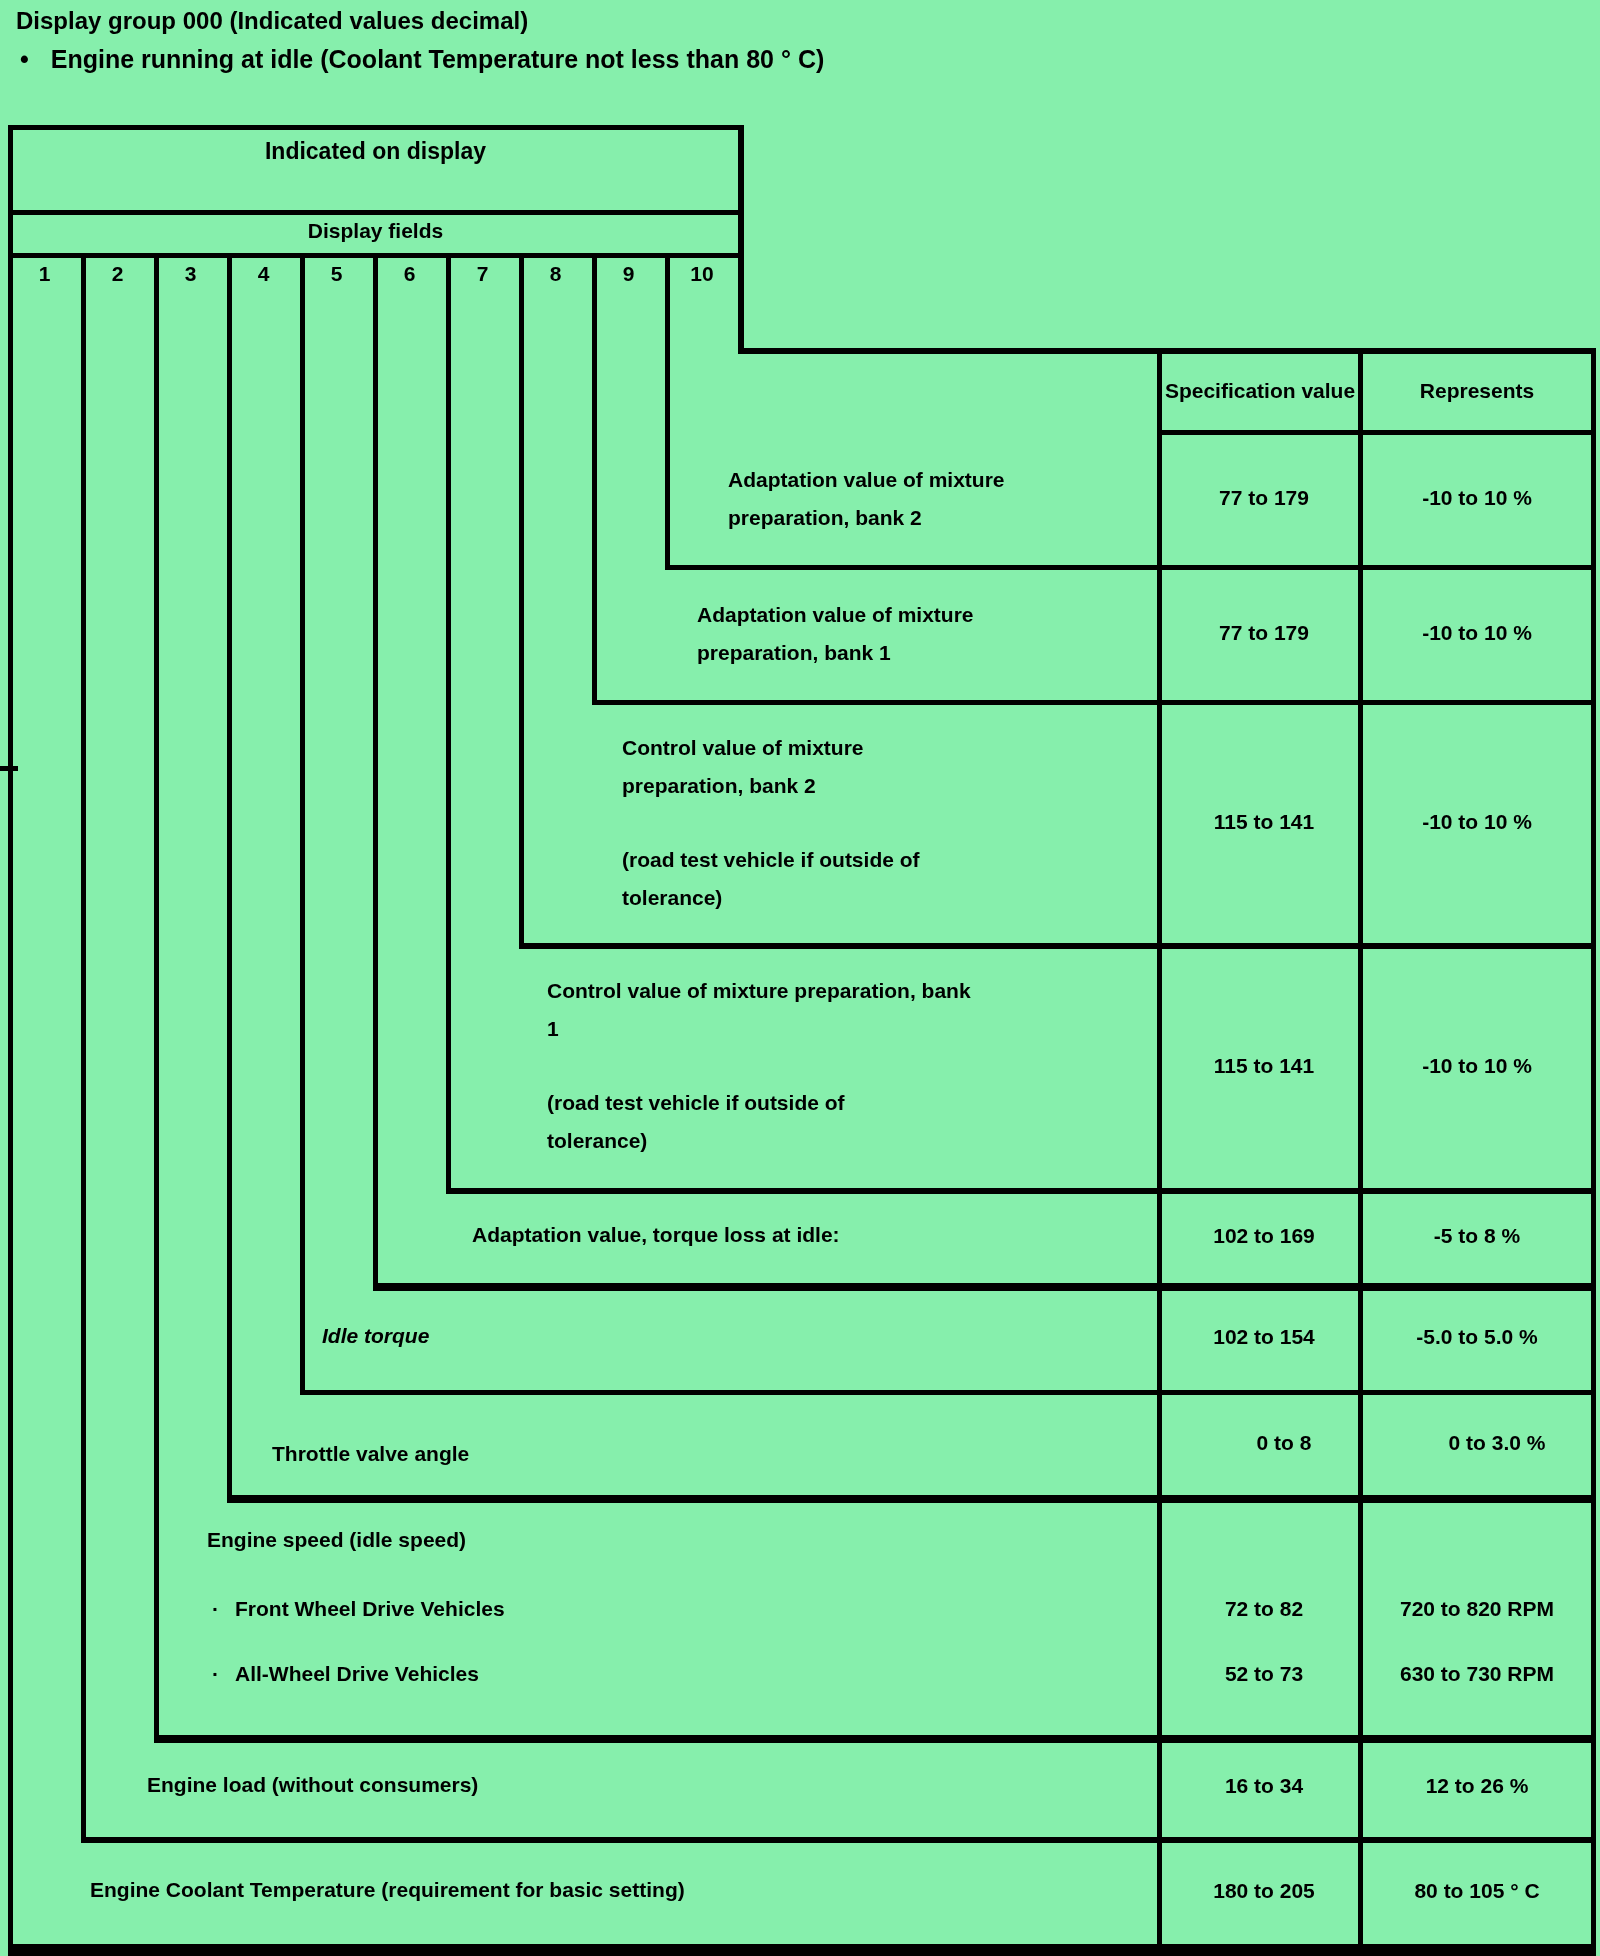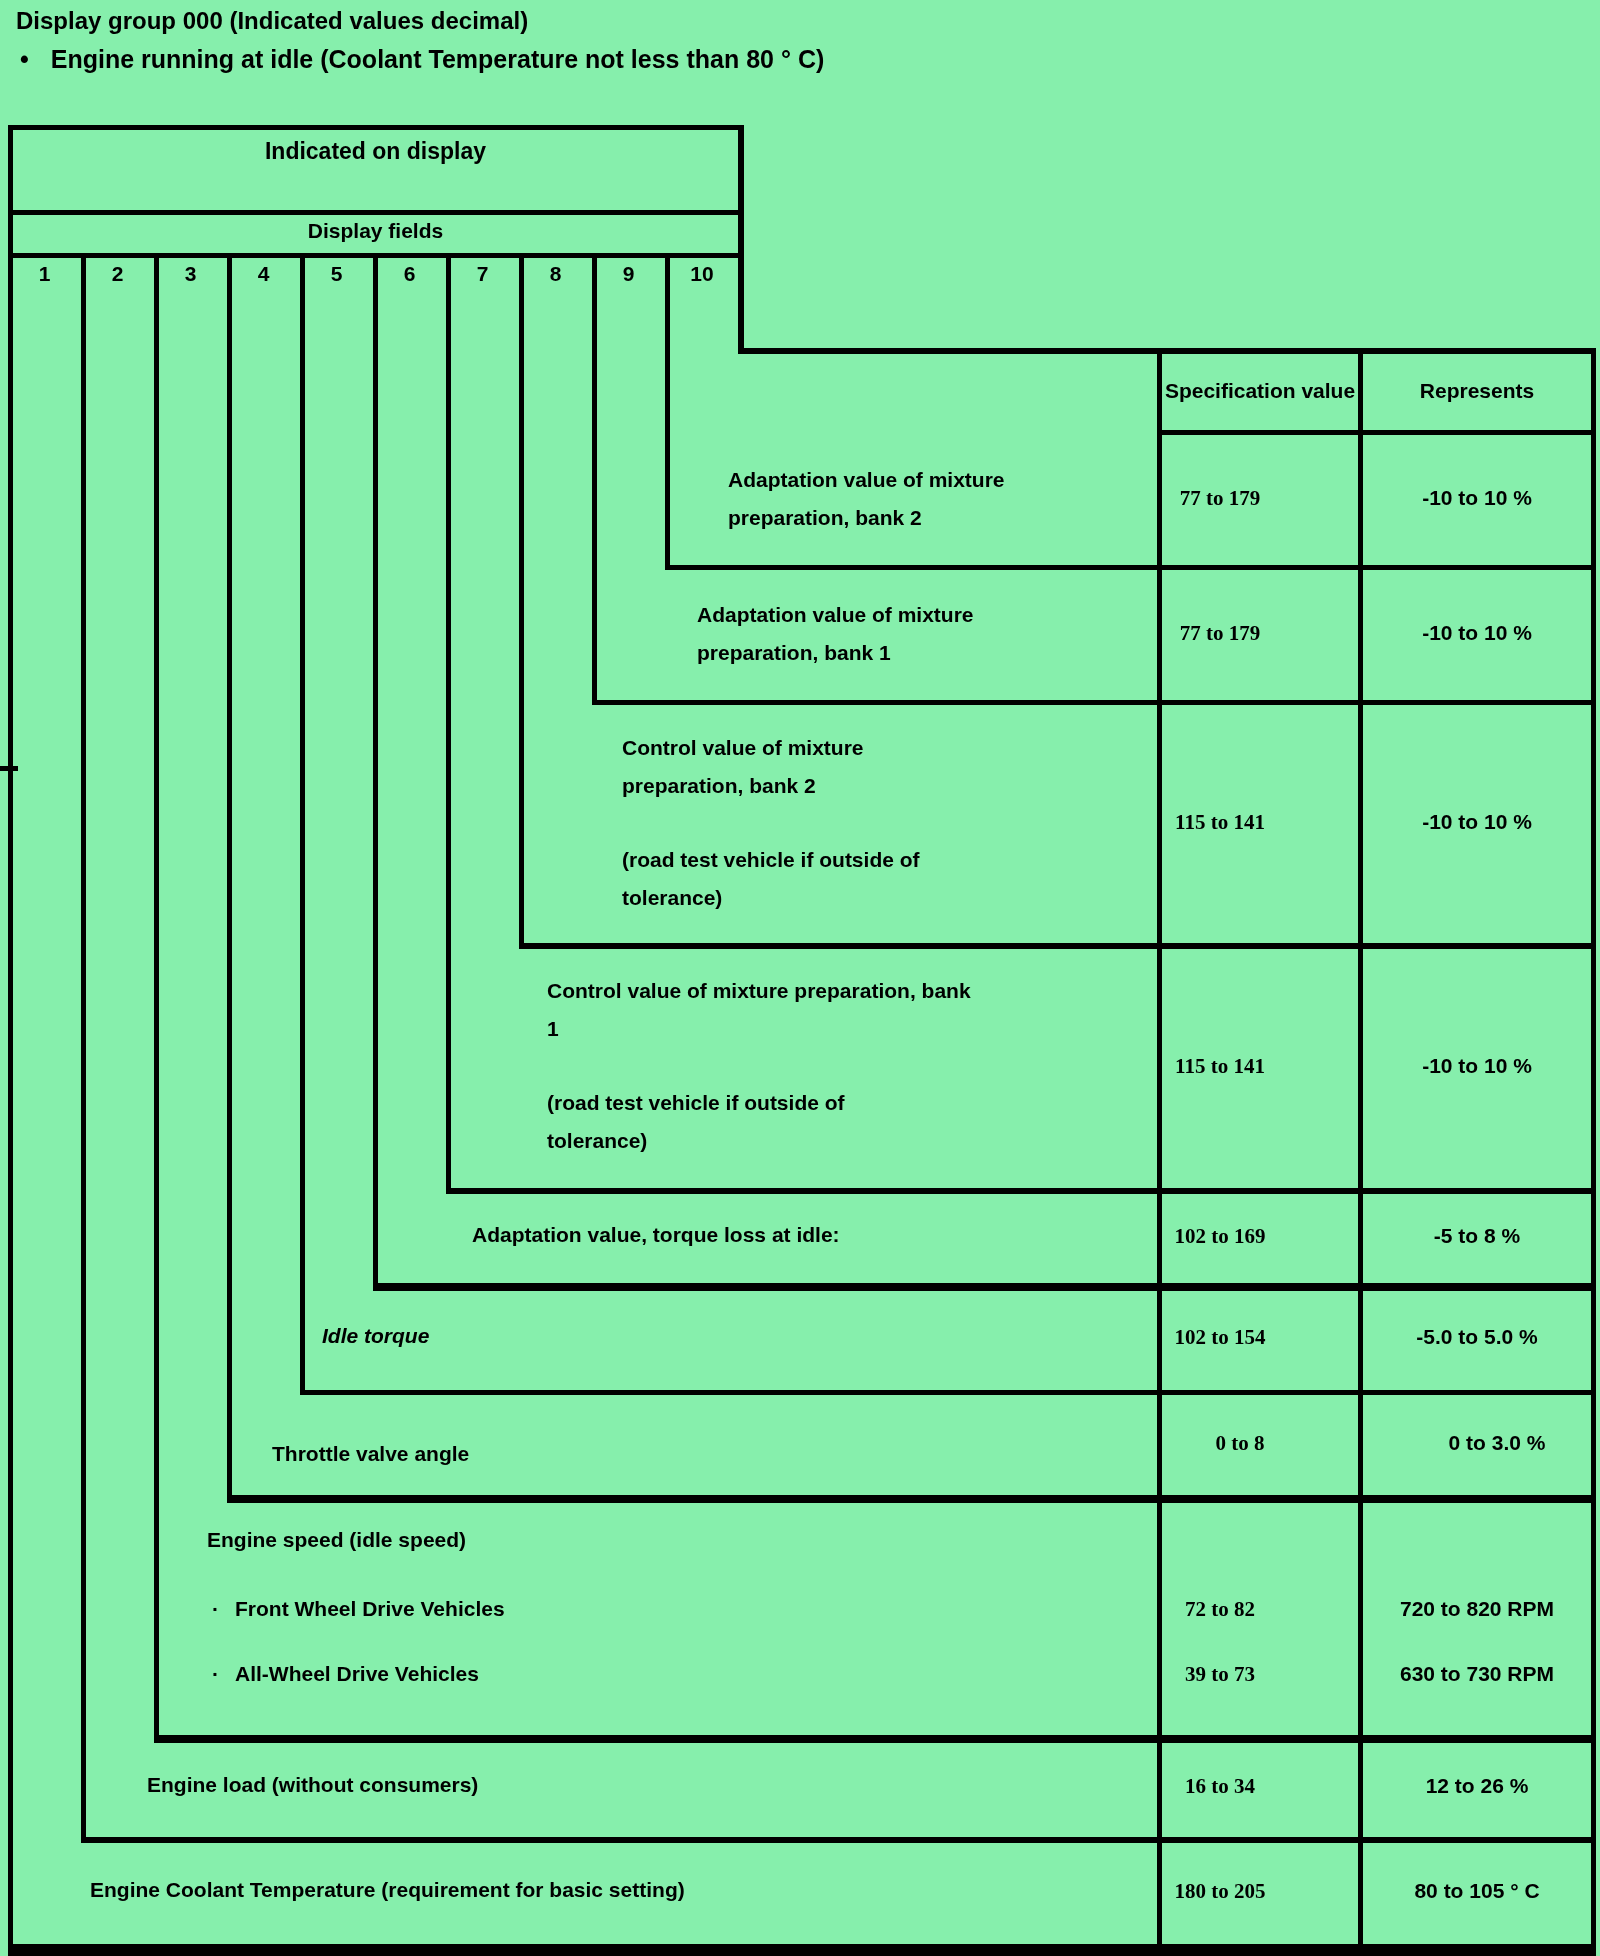--- a/index.html
+++ b/index.html
@@ -32,21 +32,21 @@
   #r5L{left:322px;top:1283px;height:105px;font-style:italic;}
   #r6L{left:272px;top:1390px;height:103px;margin-top:12px;}
   #esHdr{left:207px;top:1527px;}
   .esb{position:absolute;display:flex;gap:16px;align-items:center;height:26px;}
   #esB1{left:212px;top:1596px;}
   #esB2{left:212px;top:1661px;}
   .dot{font-size:21px;}
   #r8L{left:147px;top:1735px;height:100px;}
   #r9L{left:90px;top:1837px;height:105px;}
   
-  .spec{left:1118px;width:204px;font-family:Liberation Serif, serif;}
+  .spec{left:1162px;width:204px;}
   .repr{left:1363px;width:228px;}
   .v0{top:430px;height:135px;} .v1{top:565px;height:135px;}
   .v2{top:700px;height:243px;} .v3{top:943px;height:245px;}
   .v4{top:1188px;height:95px;} .v5{top:1283px;height:107px;}
   .v6{top:1390px;height:105px;margin-left:20px;}
   .v7a{top:1596px;height:26px;} .v7b{top:1661px;height:26px;}
   .v8{top:1735px;height:102px;} .v9{top:1837px;height:107px;}
 </style>
 </head>
 <body>
@@ -107,21 +107,21 @@
     </div>
 
   <div class="txt flexc ctr spec v0">77 to 179</div>
   <div class="txt flexc ctr spec v1">77 to 179</div>
   <div class="txt flexc ctr spec v2">115 to 141</div>
   <div class="txt flexc ctr spec v3">115 to 141</div>
   <div class="txt flexc ctr spec v4">102 to 169</div>
   <div class="txt flexc ctr spec v5">102 to 154</div>
   <div class="txt flexc ctr spec v6">0 to 8</div>
   <div class="txt flexc ctr spec v7a">72 to 82</div>
-  <div class="txt flexc ctr spec v7b">39 to 73</div>
+  <div class="txt flexc ctr spec v7b">52 to 73</div>
   <div class="txt flexc ctr spec v8">16 to 34</div>
   <div class="txt flexc ctr spec v9">180 to 205</div>
 
   <div class="txt flexc ctr repr v0">-10 to 10 %</div>
   <div class="txt flexc ctr repr v1">-10 to 10 %</div>
   <div class="txt flexc ctr repr v2">-10 to 10 %</div>
   <div class="txt flexc ctr repr v3">-10 to 10 %</div>
   <div class="txt flexc ctr repr v4">-5 to 8 %</div>
   <div class="txt flexc ctr repr v5">-5.0 to 5.0 %</div>
   <div class="txt flexc ctr repr v6">0 to 3.0 %</div>

